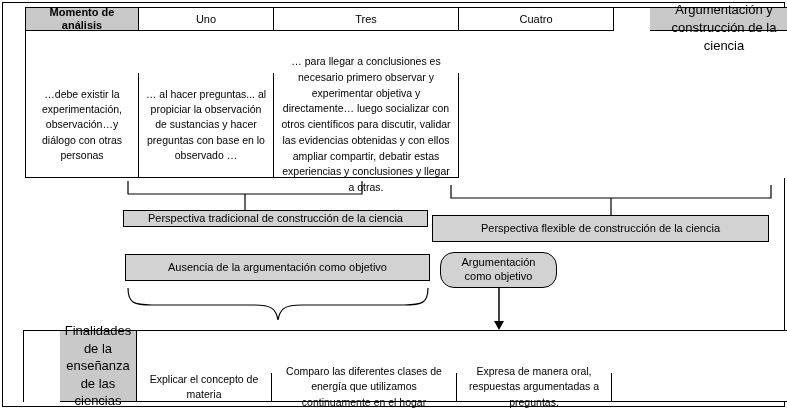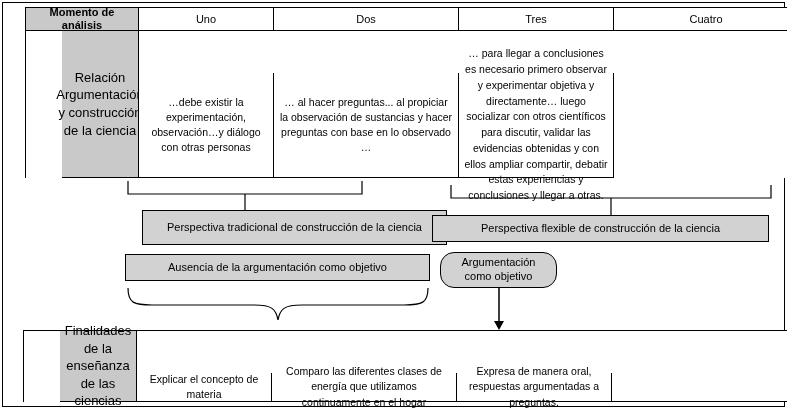--- a/index.html
+++ b/index.html
@@ -18,37 +18,36 @@
   .gray { background:#c9c9c9; }
   .corner { font-size:11px; font-weight:bold; line-height:1.2; }
   .colh { font-size:11px; }
   .side-label { font-size:13px; line-height:1.35;margin-left:36px; }
   .body-cell { font-size:10.5px; line-height:1.45; background:#fff;margin-top:42px; }
   .cuatro { line-height:1.5; }
 
   .mbox { position:absolute; border:1px solid #000; background:#d2d2d2;
           display:flex; align-items:center; justify-content:center;
           text-align:center; font-size:11px; line-height:1.25; padding:2px 6px; }
-  .box-trad  { left:142px; top:210px; width:305px; height:35px; }
+  .box-trad  { left:123px; top:210px; width:305px; height:17px; }
   .box-flex  { left:432px; top:215px; width:337px; height:27px; }
   .box-abs   { left:125px; top:254px; width:305px; height:27px; }
   .box-arg   { left:440px; top:252px; width:117px; height:36px;border-radius:14px; }
 
   svg.connector { position:absolute; overflow:visible; }
 </style>
 </head>
 <body>
 
 <div class="figure">
   <div class="frame"></div>
 
   <div class="ttable top-table">
     <div class="gray corner">Momento de análisis</div>
     <div class="colh">Uno</div>
-    <div class="colh">Dos</div>
     <div class="colh">Tres</div>
     <div class="colh">Cuatro</div>
 
     <div class="gray side-label">Relación Argumentación y construcción de la ciencia</div>
     <div class="body-cell">…debe existir la experimentación, observación…y diálogo con otras personas</div>
     <div class="body-cell">… al hacer preguntas... al propiciar la observación de sustancias y hacer preguntas con base en lo observado …</div>
     <div class="body-cell cuatro">… para llegar a conclusiones es necesario primero observar y experimentar objetiva y directamente… luego socializar con otros científicos para discutir, validar las evidencias obtenidas y con ellos ampliar compartir, debatir estas experiencias y conclusiones y llegar a otras.</div>
   </div>
 
   <svg class="connector" style="left:127px; top:181px;" width="236" height="29">

